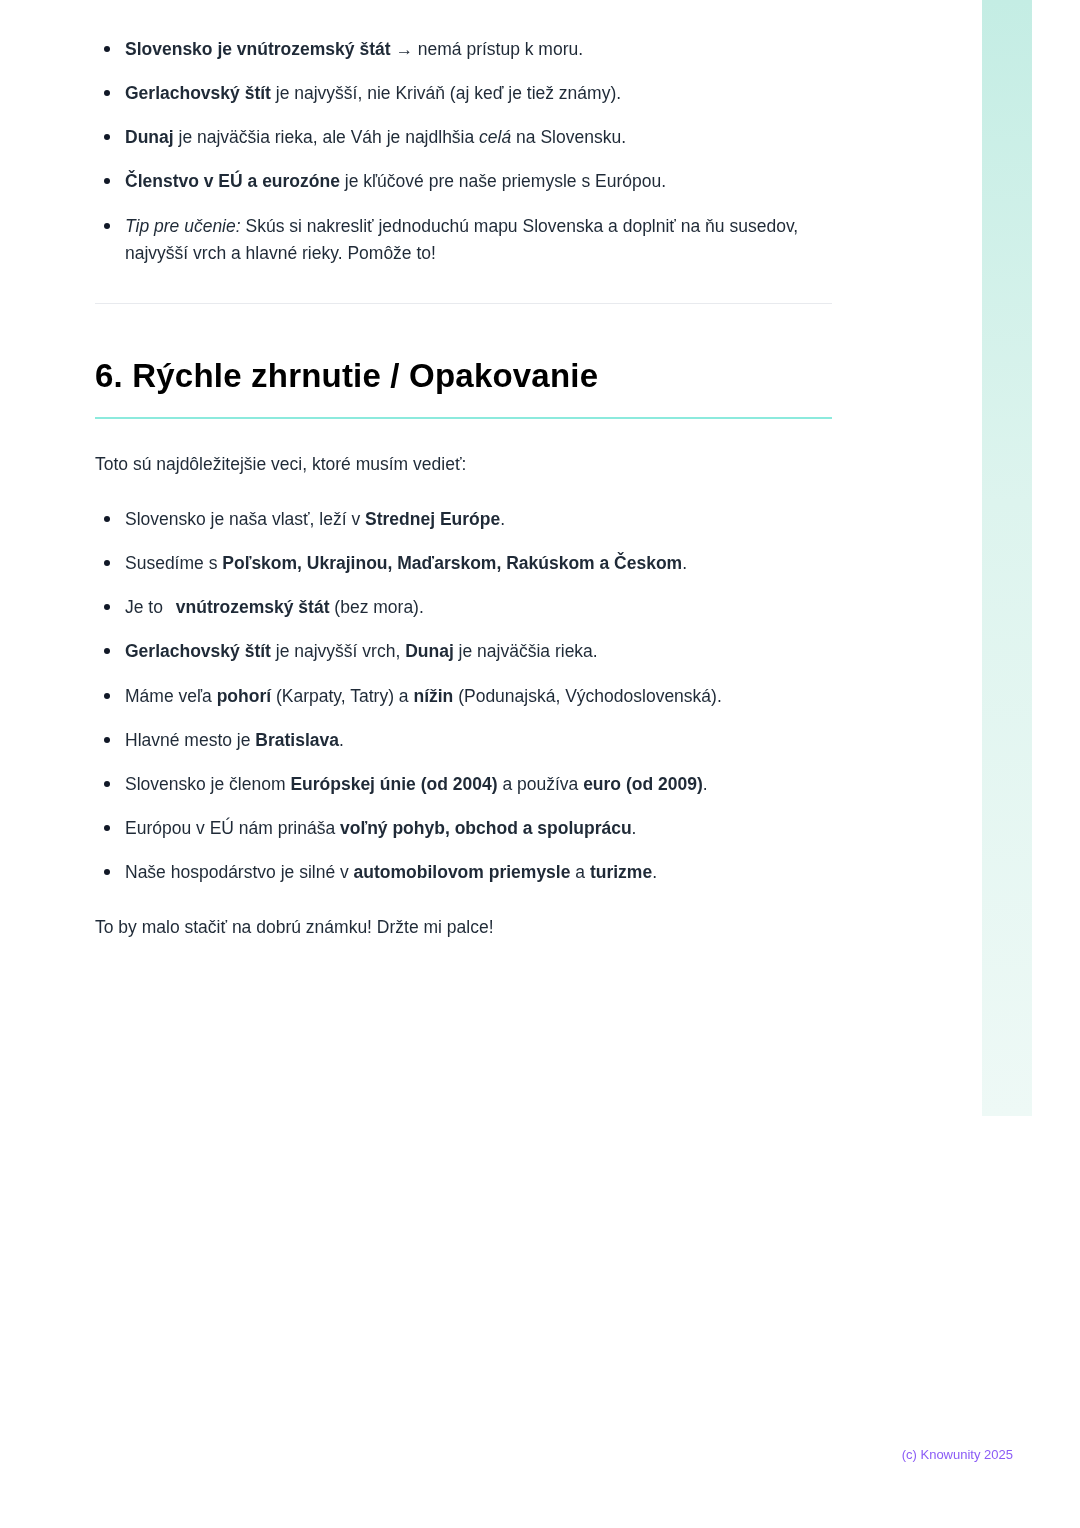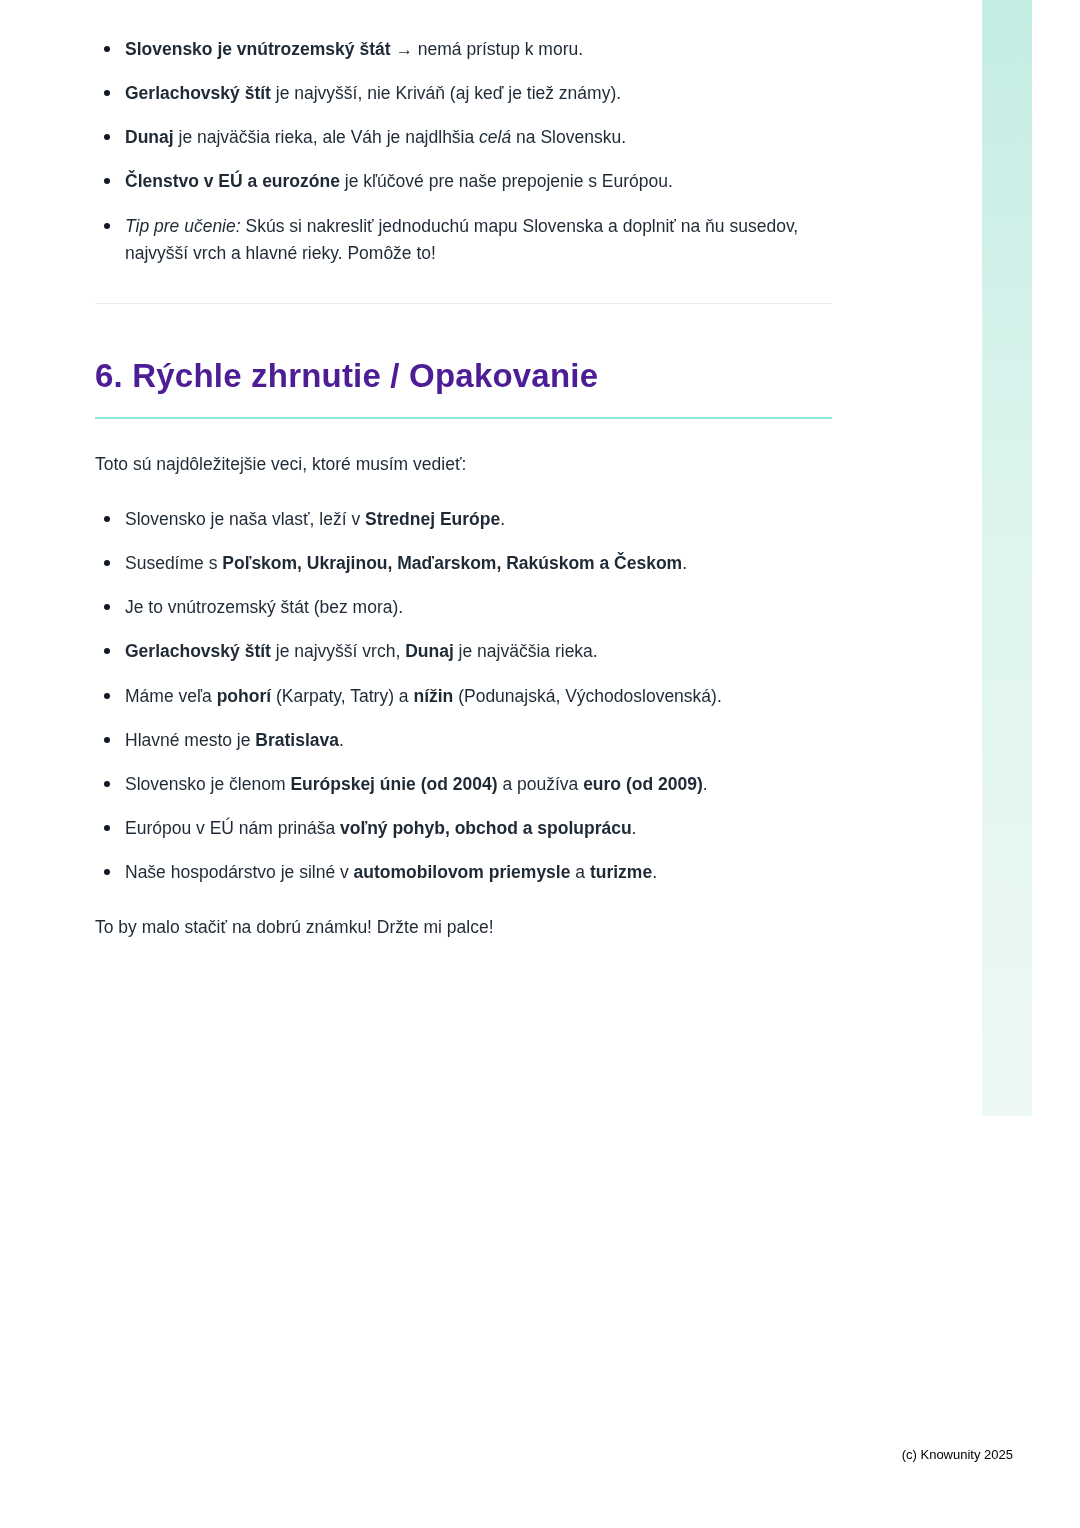--- a/index.html
+++ b/index.html
@@ -54,21 +54,21 @@
   .divider {
     border: none;
     border-top: 1px solid #e8eaee;
     margin: 36px 0 0 0;
   }
 
   h1.section-heading {
     margin-top: 46px;
     font-size: 33px;
     font-weight: 800;
-    color: #4c1d95;
+    color: #000000;
     letter-spacing: 0.2px;
   }
 
   .heading-underline {
     margin-top: 16px;
     height: 2px;
     width: 100%;
     background: #8ceadd;
   }
 
@@ -79,50 +79,50 @@
 
   .outro-paragraph {
     margin-top: 28px;
   }
 
   .footer-copyright {
     position: absolute;
     right: 67px;
     bottom: 66px;
     font-size: 13px;
-    color: #000000;
+    color: #8b5cf6;
   }
 </style>
 </head>
 <body>
 
 <div class="side-accent"></div>
 
 <div class="content">
 
   <ul class="doc-list">
       <li><span style="font-weight: 700;">Slovensko je vnútrozemský štát</span><span> → nemá prístup k moru.</span></li>
       <li><span style="font-weight: 700;">Gerlachovský štít</span><span> je najvyšší, nie Kriváň (aj keď je tiež známy).</span></li>
       <li><span style="font-weight: 700;">Dunaj</span><span> je najväčšia rieka, ale </span><span style="font-weight: 400;">Váh</span><span> je najdlhšia </span><span style="font-style: italic;">celá</span><span> na Slovensku.</span></li>
-      <li><span style="font-weight: 700;">Členstvo v EÚ a eurozóne</span><span> je kľúčové pre naše prepojenie s Európou.</span></li>
+      <li><span style="font-weight: 700;">Členstvo v EÚ a eurozóne</span><span> je kľúčové pre naše priemysle s Európou.</span></li>
       <li><span style="font-style: italic;">Tip pre učenie:</span><span> Skús si nakresliť jednoduchú mapu Slovenska a doplniť na ňu susedov, najvyšší vrch a hlavné rieky. Pomôže to!</span></li>
     </ul>
 
   <hr class="divider">
 
   <h1 class="section-heading">6. Rýchle zhrnutie / Opakovanie</h1>
 
   <div class="heading-underline"></div>
 
   <p class="intro-paragraph">Toto sú najdôležitejšie veci, ktoré musím vedieť:</p>
 
   <ul class="doc-list">
       <li><span>Slovensko je naša vlasť, leží v </span><span style="font-weight: 700;">Strednej Európe</span><span>.</span></li>
       <li><span>Susedíme s </span><span style="font-weight: 700;">Poľskom, Ukrajinou, Maďarskom, Rakúskom a Českom</span><span>.</span></li>
-      <li><span>Je to </span><span style="font-weight: 400;">vnútrozemský štát</span><span> (bez mora).</span></li>
+      <li><span>Je to </span><span style="font-weight: 700; margin-left: 8px;">vnútrozemský štát</span><span> (bez mora).</span></li>
       <li><span style="font-weight: 700;">Gerlachovský štít</span><span> je najvyšší vrch, </span><span style="font-weight: 700;">Dunaj</span><span> je najväčšia rieka.</span></li>
       <li><span>Máme veľa </span><span style="font-weight: 700;">pohorí</span><span> (Karpaty, Tatry) a </span><span style="font-weight: 700;">nížin</span><span> (Podunajská, Východoslovenská).</span></li>
       <li><span>Hlavné mesto je </span><span style="font-weight: 700;">Bratislava</span><span>.</span></li>
       <li><span>Slovensko je členom </span><span style="font-weight: 700;">Európskej únie (od 2004)</span><span> a používa </span><span style="font-weight: 700;">euro (od 2009)</span><span>.</span></li>
       <li><span>Európou v EÚ nám prináša </span><span style="font-weight: 700;">voľný pohyb, obchod a spoluprácu</span><span>.</span></li>
       <li><span>Naše hospodárstvo je silné v </span><span style="font-weight: 700;">automobilovom priemysle</span><span> a </span><span style="font-weight: 700;">turizme</span><span>.</span></li>
     </ul>
 
   <p class="outro-paragraph">To by malo stačiť na dobrú známku! Držte mi palce!</p>
 

